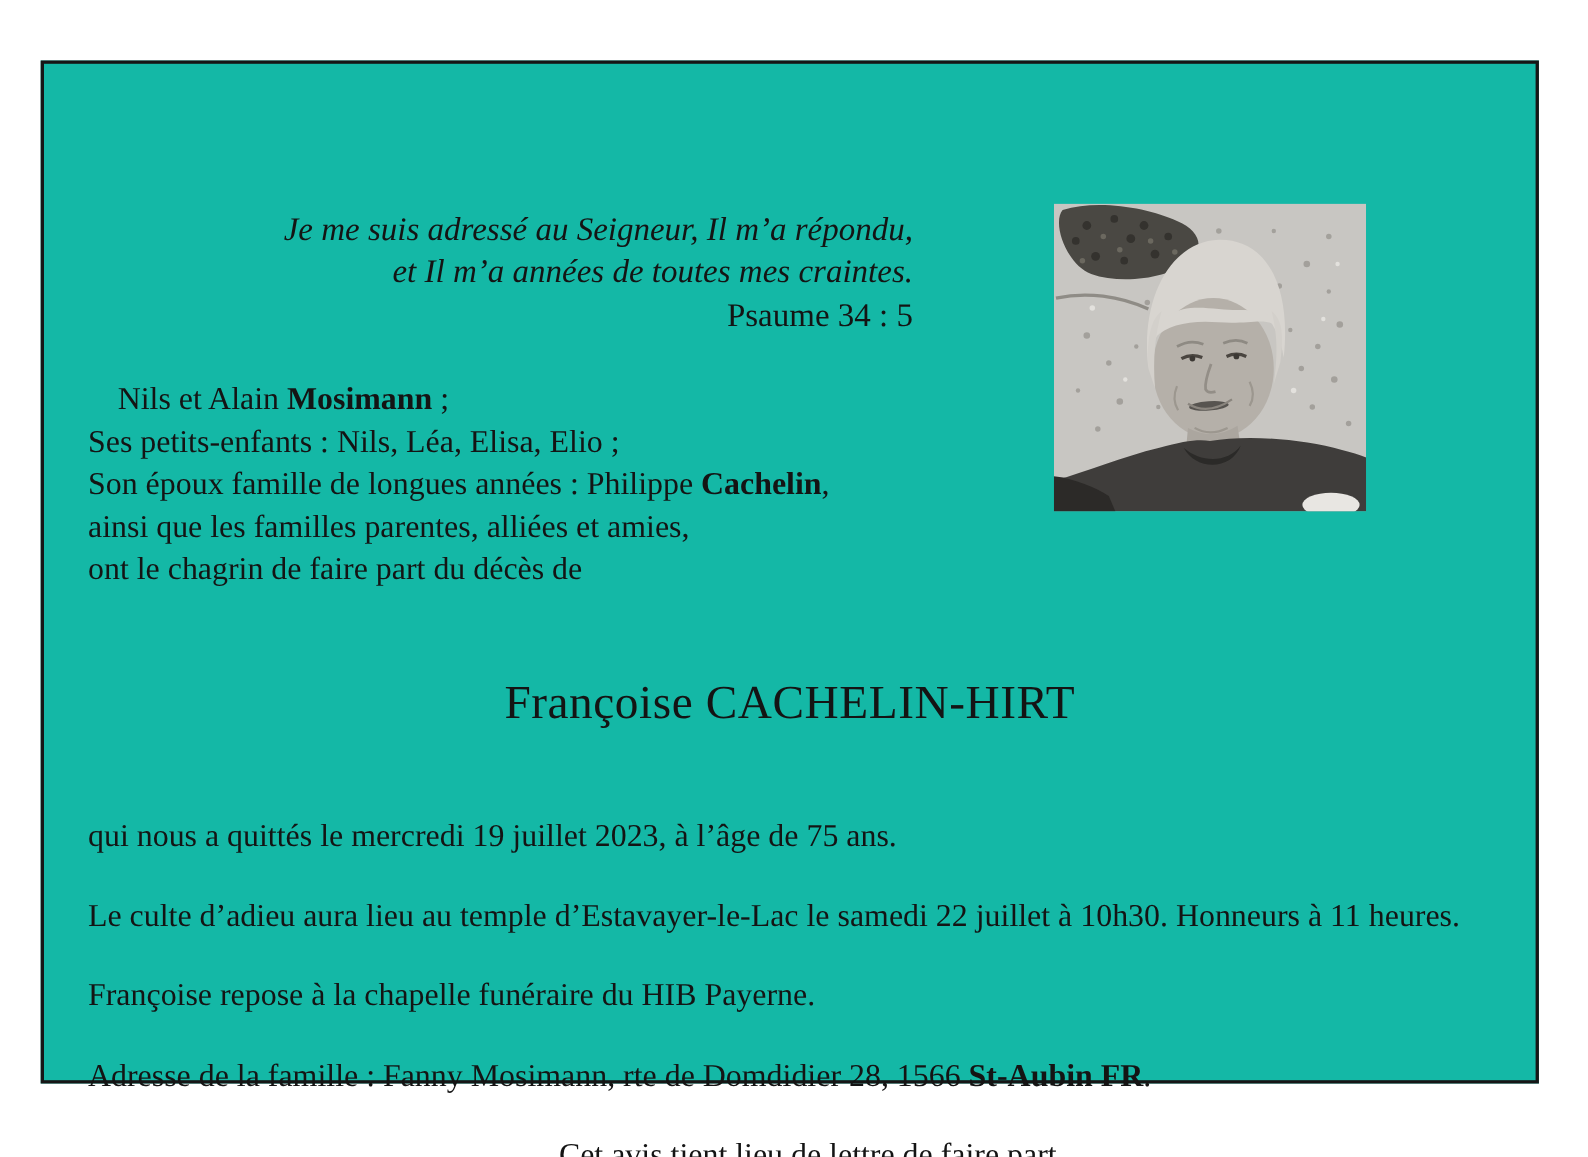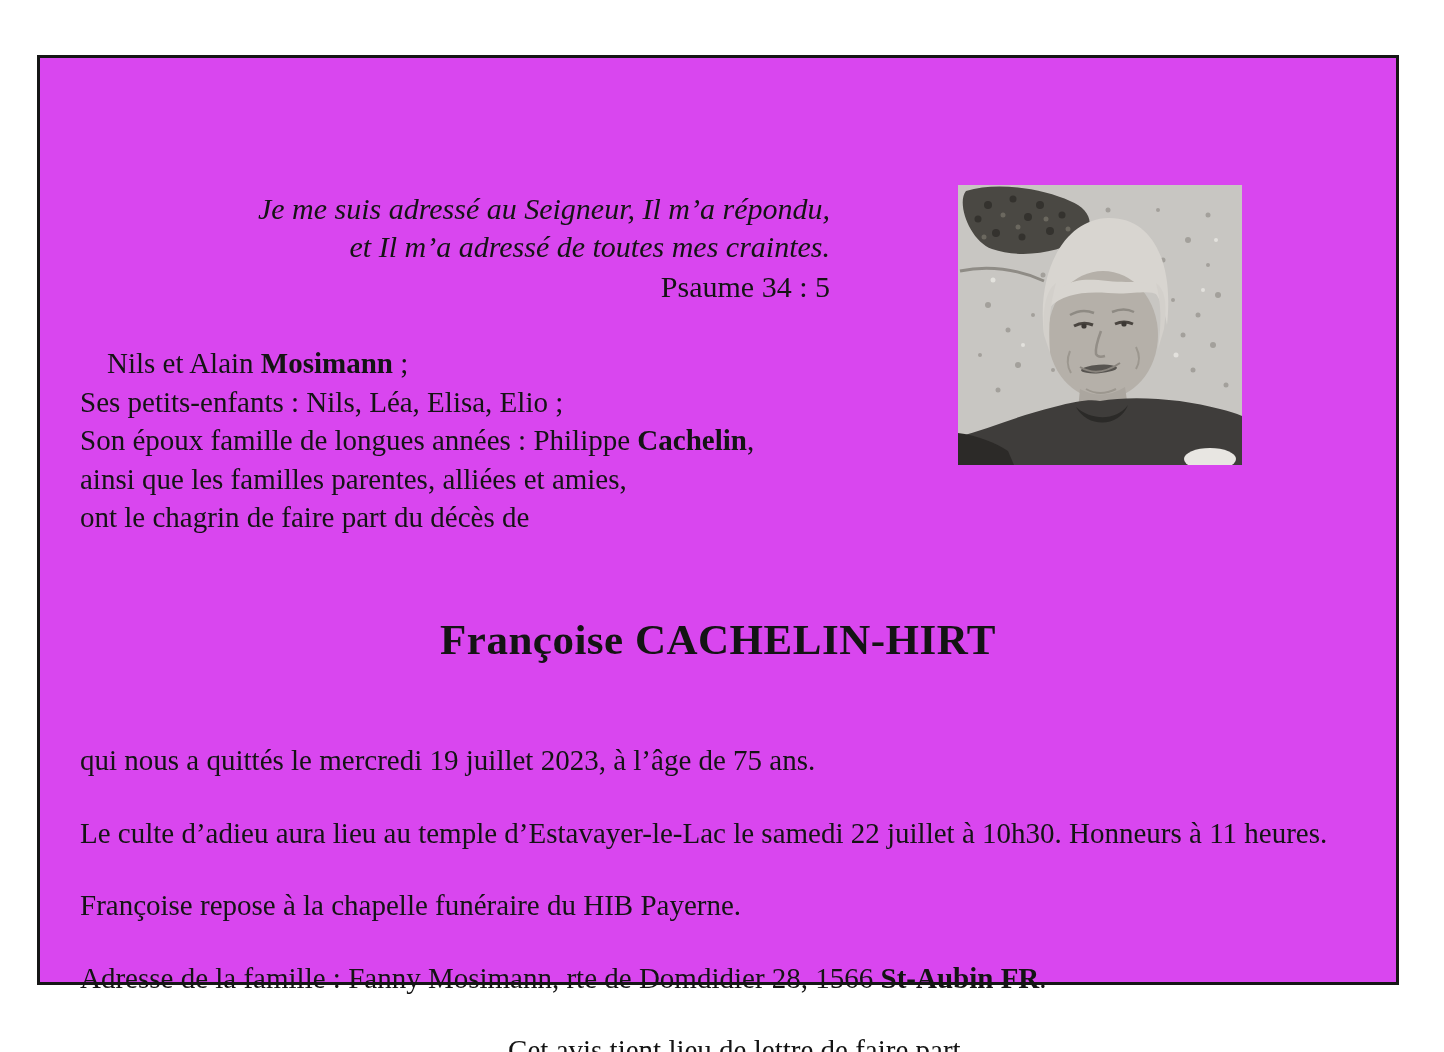--- a/index.html
+++ b/index.html
@@ -17,21 +17,21 @@
     position: absolute;
     left: 0; top: 0;
     width: 1444px; height: 1052px;
     background: #ffffff;
   }
   .page {
     position: absolute;
     left: 37px; top: 55px;
     width: 1362px; height: 930px;
     border: 3px solid #161616;
-    background: #d946ef;
+    background: #14b8a6;
   }
   
   .quote {
     position: absolute;
     left: 170px; top: 132px;
     width: 620px;
     text-align: right;
     font-size: 30px;
     line-height: 38px;
   }
@@ -59,21 +59,21 @@
   .family .indent { padding-left: 27px; }
   .bold { font-weight: bold; }
 
   
   .deceased {
     position: absolute;
     left: 0; right: 0;
     top: 557px;
     text-align: center;
     font-size: 43px;
-    font-weight: bold;
+    font-weight: normal;
     letter-spacing: 0.5px;
   }
 
   
   .details {
     position: absolute;
     left: 40px; top: 649px;
     width: 1316px;
     font-size: 29px;
     line-height: 38.5px;
@@ -82,21 +82,21 @@
   .details .centered { text-align: center; white-space: nowrap; text-decoration: underline; }
 </style>
 </head>
 <body>
 
 <div class="canvas">
   <div class="page">
 
     <div class="quote">
       <div class="q-line">Je me suis adressé au Seigneur, Il m’a répondu,</div>
-      <div class="q-line">et Il m’a adressé de toutes mes craintes.</div>
+      <div class="q-line">et Il m’a années de toutes mes craintes.</div>
       <div class="q-attr">Psaume 34 : 5</div>
     </div>
 
     <div class="photo">
       <svg viewBox="0 0 284 280" xmlns="http://www.w3.org/2000/svg">
 
         <rect x="0" y="0" width="284" height="280" fill="#c8c6c2"></rect>
 
         <g fill="#9d9a95" opacity="0.85">
           <circle cx="180" cy="60" r="3"></circle>

